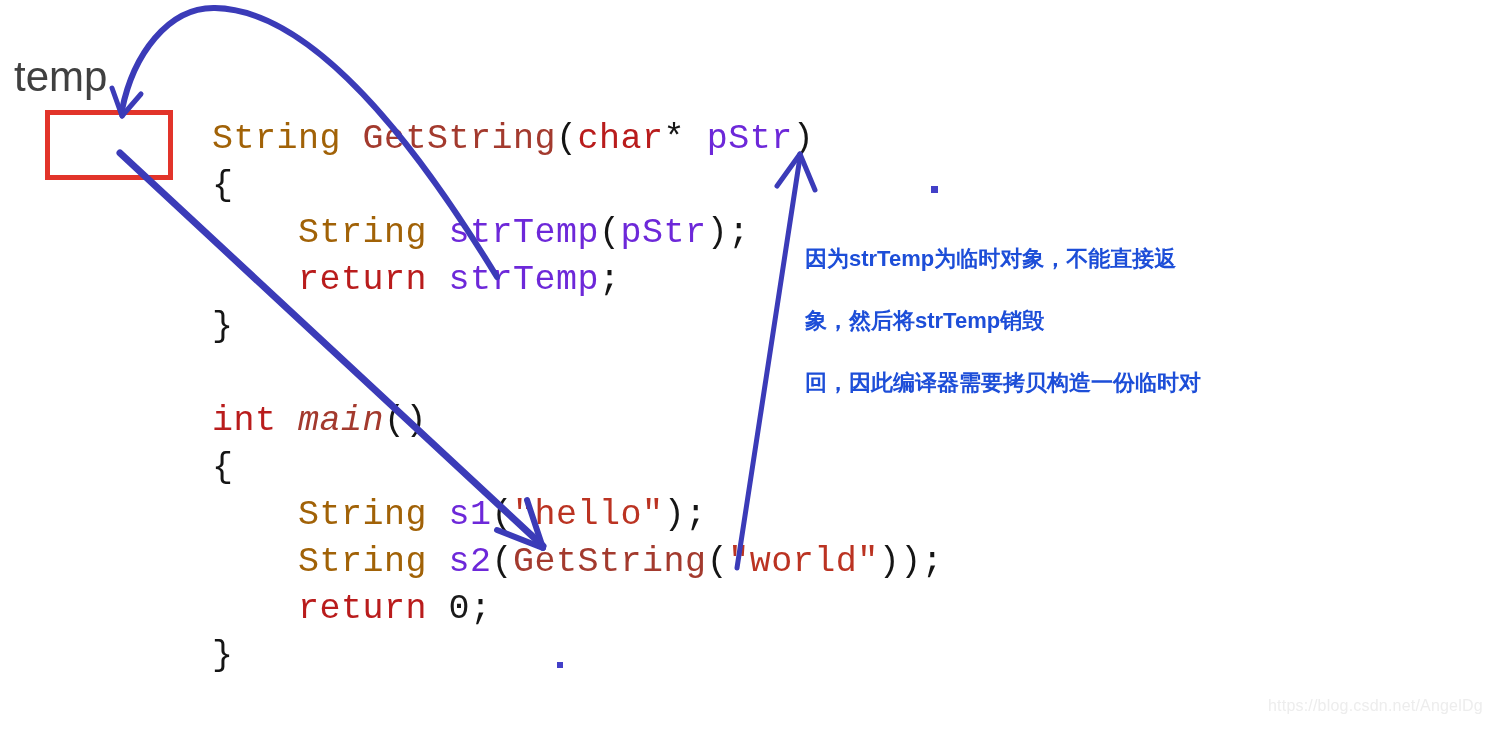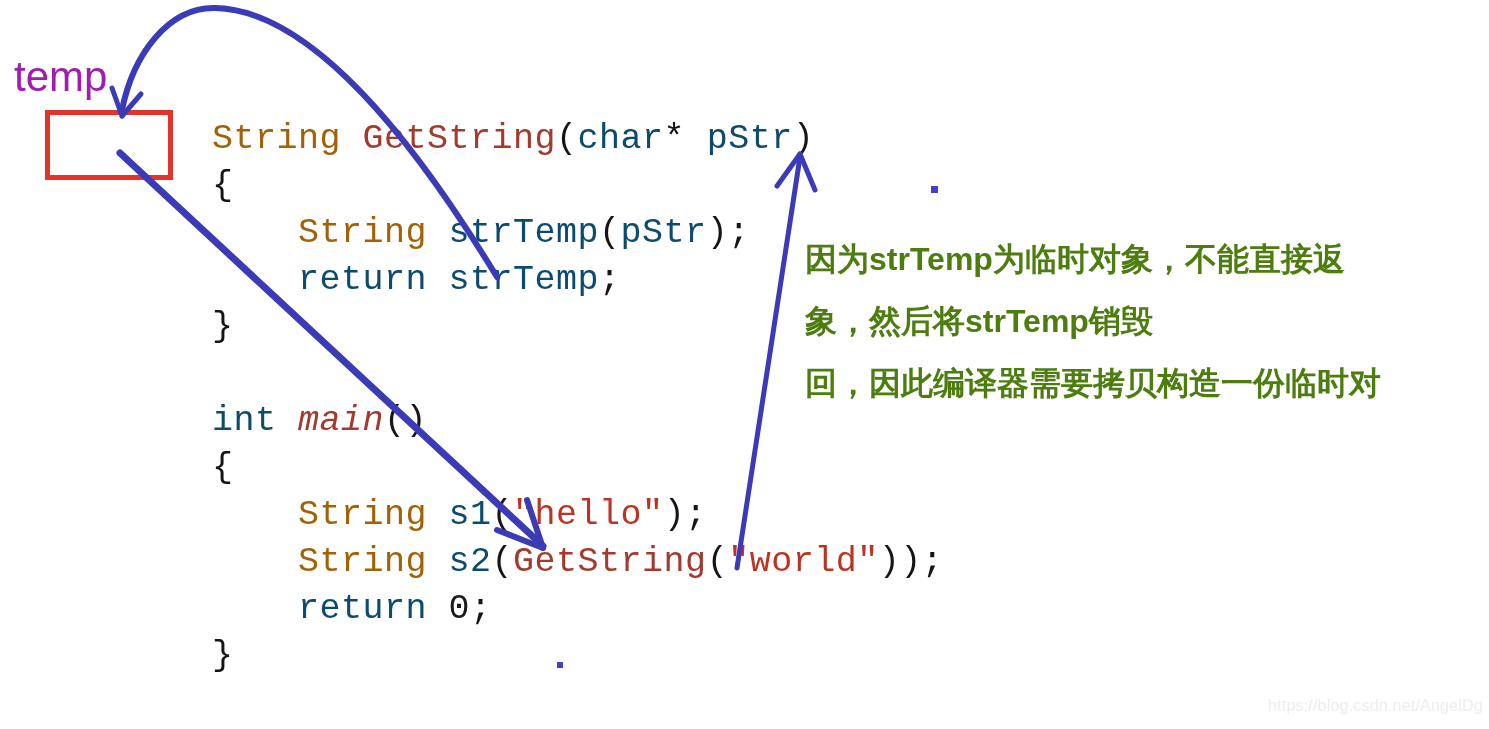--- a/index.html
+++ b/index.html
@@ -23,34 +23,34 @@
     font-family: "Liberation Mono", "DejaVu Sans Mono", monospace;
     font-size: 35px;
     line-height: 47px;
     white-space: pre;
     letter-spacing: 0.5px;
     color: #221f6e;
   }
   .code .line { height: 47px; }
   .t-type   { color: #a16207; }       
   .t-func   { color: #a33a2e; margin-top: 28px; }       
-  .t-kw     { color: #0c4a6e; }       
-  .t-ident  { color: #0c4a6e; }       
+  .t-kw     { color: #b91c1c; }       
+  .t-ident  { color: #6d28d9; }       
   .t-punct  { color: #151515; }       
   .t-str    { color: #bb3322; }       
   .t-main   { color: #a33a2e; font-style: italic; }
   .t-num    { color: #1a1a1a; }
 
   
   #temp-label {
     position: absolute;
     left: 14px;
     top: 53px;
     font-size: 42px;
-    color: #a21caf;
+    color: #404040;
     font-family: "Liberation Sans", sans-serif;
     letter-spacing: 0px;
   }
   #temp-box {
     position: absolute;
     left: 45px;
     top: 110px;
     width: 128px;
     height: 70px;
     border: 5px solid #e2342a;
@@ -59,22 +59,22 @@
   }
 
   
   .ann {
     position: absolute;
     font-family: "Liberation Sans", sans-serif;
     font-weight: bold;
     white-space: nowrap;
   }
   .ann-purple {
-    color: #4d7c0f;
-    font-size: 32px;
+    color: #1d4ed8;
+    font-size: 22px;
     line-height: 62px;
   }
   .ann-red {
     color: #ef2b24;
     font-size: 31px;
     line-height: 61px;
   }
   #purple-note { left: 805px; top: 228px; }
   #red-note    { left: 598px; top: 606px; }
 

